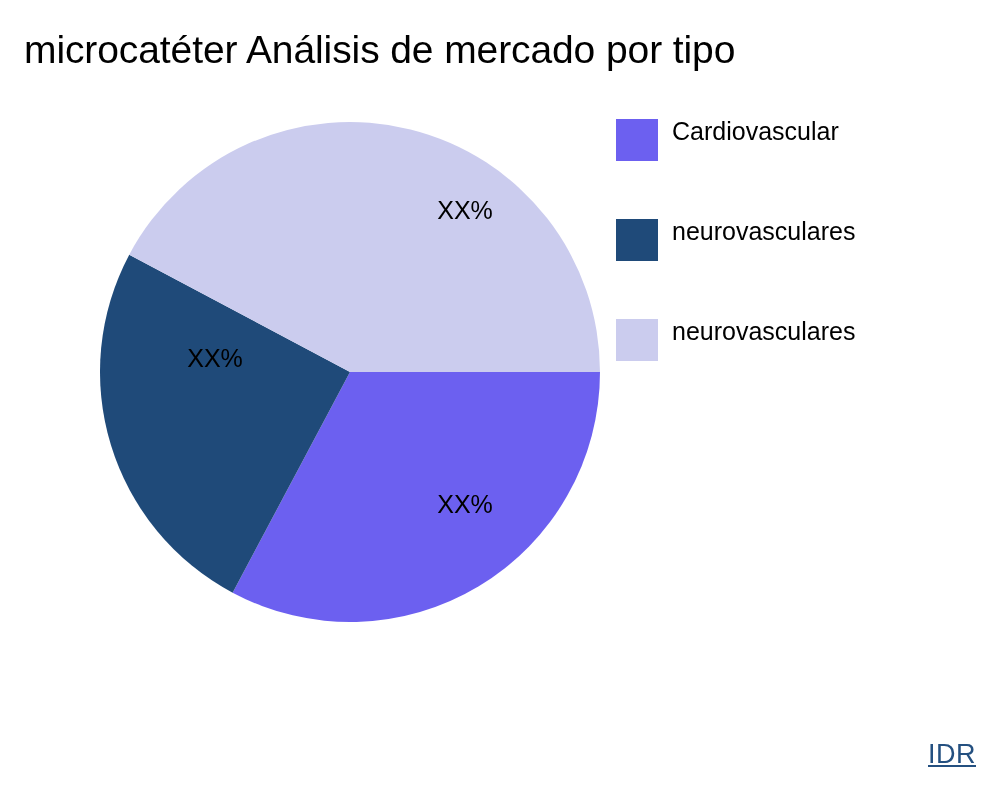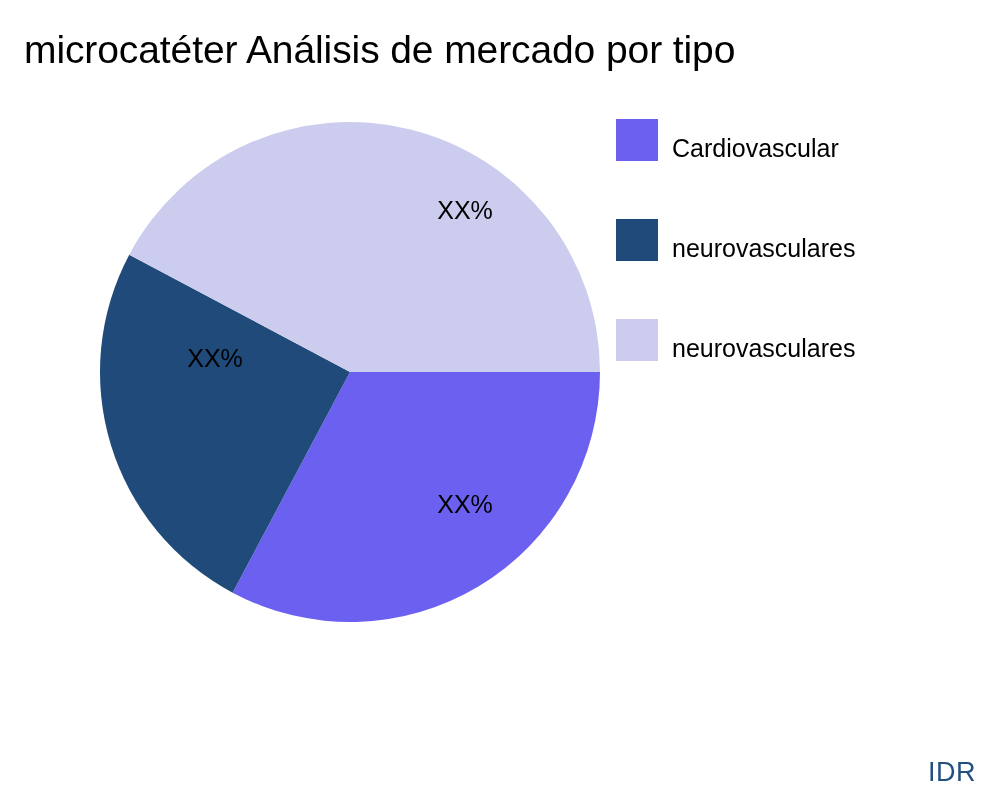--- a/index.html
+++ b/index.html
@@ -41,42 +41,43 @@
     fill: #000000;
   }
   #legend {
     position: absolute;
     left: 616px;
     top: 119px;
     width: 360px;
   }
   .legend-row {
     display: flex;
-    align-items: flex-end;
+    align-items: flex-start;
     height: 42px;
     margin-bottom: 58px;
   }
   .legend-swatch {
     width: 42px;
     height: 42px;
     flex: 0 0 42px;
   }
   .legend-label {
     margin-left: 14px;
     font-size: 25px;
     color: #000000;
     white-space: nowrap;
     line-height: 1;
   }
   #watermark {
     position: absolute;
     right: 24px;
-    bottom: 12px;
+    bottom: 30px;
     font-size: 27px;
     letter-spacing: 0.5px;
+    text-decoration: underline;
   }
 </style>
 </head>
 <body>
 
 <div id="chart-title">microcatéter Análisis de mercado por tipo</div>
 
 <div id="pie-wrap">
   <svg id="pie-svg" width="700" height="700" viewBox="0 0 700 700">
     <g id="pie-slices">

